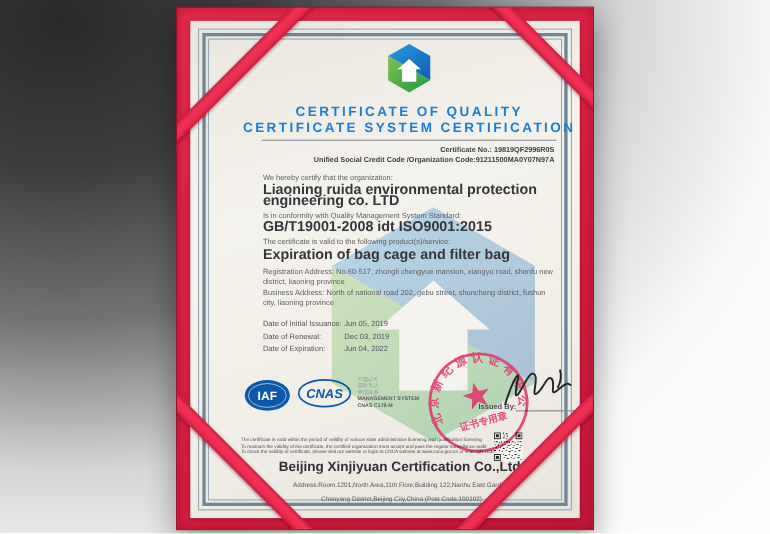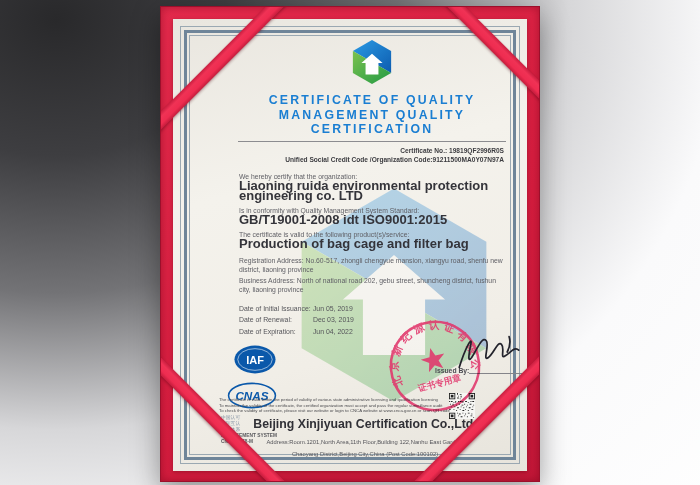--- a/index.html
+++ b/index.html
@@ -35,21 +35,21 @@
   .meta{margin:0 23px 0 66px;text-align:right;font-size:6.6px;font-weight:bold;color:#3c3c40;line-height:9px;}
   .m1{margin-top:4px;}
   .bp{margin:0 23px 0 66px;font-size:6.8px;line-height:9.2px;color:#606066;}
   .bv{margin:0 23px 0 66px;font-size:13px;line-height:10px;color:#34343a;font-weight:bold;} .mt5{margin-top:5px;}
   .dates{margin:9px 23px 0 66px;}
   .drow{font-size:6.9px;line-height:11.4px;color:#55555a;}
   .dlab{display:inline-block;width:72px;}
   
   .watermark{position:absolute;left:110px;top:165px;width:222px;height:222px;opacity:.3;z-index:0;pointer-events:none;}
   
-  .accred{position:absolute;left:48px;top:324px;display:flex;align-items:flex-end;gap:5px;z-index:3;flex-direction:column;}
+  .accred{position:absolute;left:48px;top:324px;display:flex;align-items:flex-start;gap:5px;z-index:3;}
   .iaf-svg{width:44px;height:33px;} .cnas-svg{width:50px;height:29px;}
   .acc-text{font-size:4.8px;line-height:6px;color:#8795a5;}
   .acc-en{color:#5a5a5e;font-weight:bold;}
   .seal{position:absolute;left:213px;top:298px;width:98px;height:98px;transform:rotate(-15deg);
     opacity:.88;mix-blend-mode:multiply;z-index:5;}
   .seal-ink{fill:var(--c-seal_red,#e1356b);}
   .seal-ring{stroke:var(--c-seal_red,#e1356b);fill:none;stroke-width:2.6;}
   .seal-txt{fill:var(--c-seal_red,#e1356b);font-weight:bold;}
   .sig{position:absolute;left:280px;top:310px;width:72px;height:46px;z-index:6;}
   .sig path{stroke:#23232c;stroke-width:1.8;fill:none;stroke-linecap:round;}
@@ -95,35 +95,35 @@
       <svg class="watermark" viewBox="0 0 100 100">
           <use href="#hexlogo"></use>
         </svg>
 
       <div class="content">
         <div class="centerband">
           <svg class="logo" viewBox="0 0 100 100">
               <use href="#hexlogo"></use>
             </svg>
           <div class="title t1">CERTIFICATE OF QUALITY</div>
-          <div class="title">MANAGEMENT QUALITY CERTIFICATION</div>
+          <div class="title">CERTIFICATE SYSTEM CERTIFICATION</div>
           <div class="rule"></div>
         </div>
 
         <div class="meta m1">Certificate No.: 19819QF2996R0S</div>
         <div class="meta">Unified Social Credit Code /Organization Code:91211500MA0Y07N97A</div>
 
         <p class="bp" style="margin-top:8px">We hereby certify that the organization:</p>
         <p class="bv">Liaoning ruida environmental protection engineering co. LTD</p>
 
         <p class="bp mt5">Is in conformity with Quality Management System Standard:</p>
         <p class="bv">GB/T19001-2008 idt ISO9001:2015</p>
 
         <p class="bp mt5">The certificate is valid to the following product(s)/service:</p>
-        <p class="bv">Production of bag cage and filter bag</p>
+        <p class="bv">Expiration of bag cage and filter bag</p>
 
         <p class="bp" style="margin-top:7px">Registration Address: No.60-517, zhongli chengyue mansion, xiangyu road, shenfu new district, liaoning province</p>
         <p class="bp" style="margin-top:1px">Business Address: North of national road 202, gebu street, shuncheng district, fushun city, liaoning province</p>
 
         <div class="dates">
           <div class="drow">
             <span class="dlab">Date of Initial Issuance:</span>
             <span>Jun 05, 2019</span>
           </div>
           <div class="drow">

